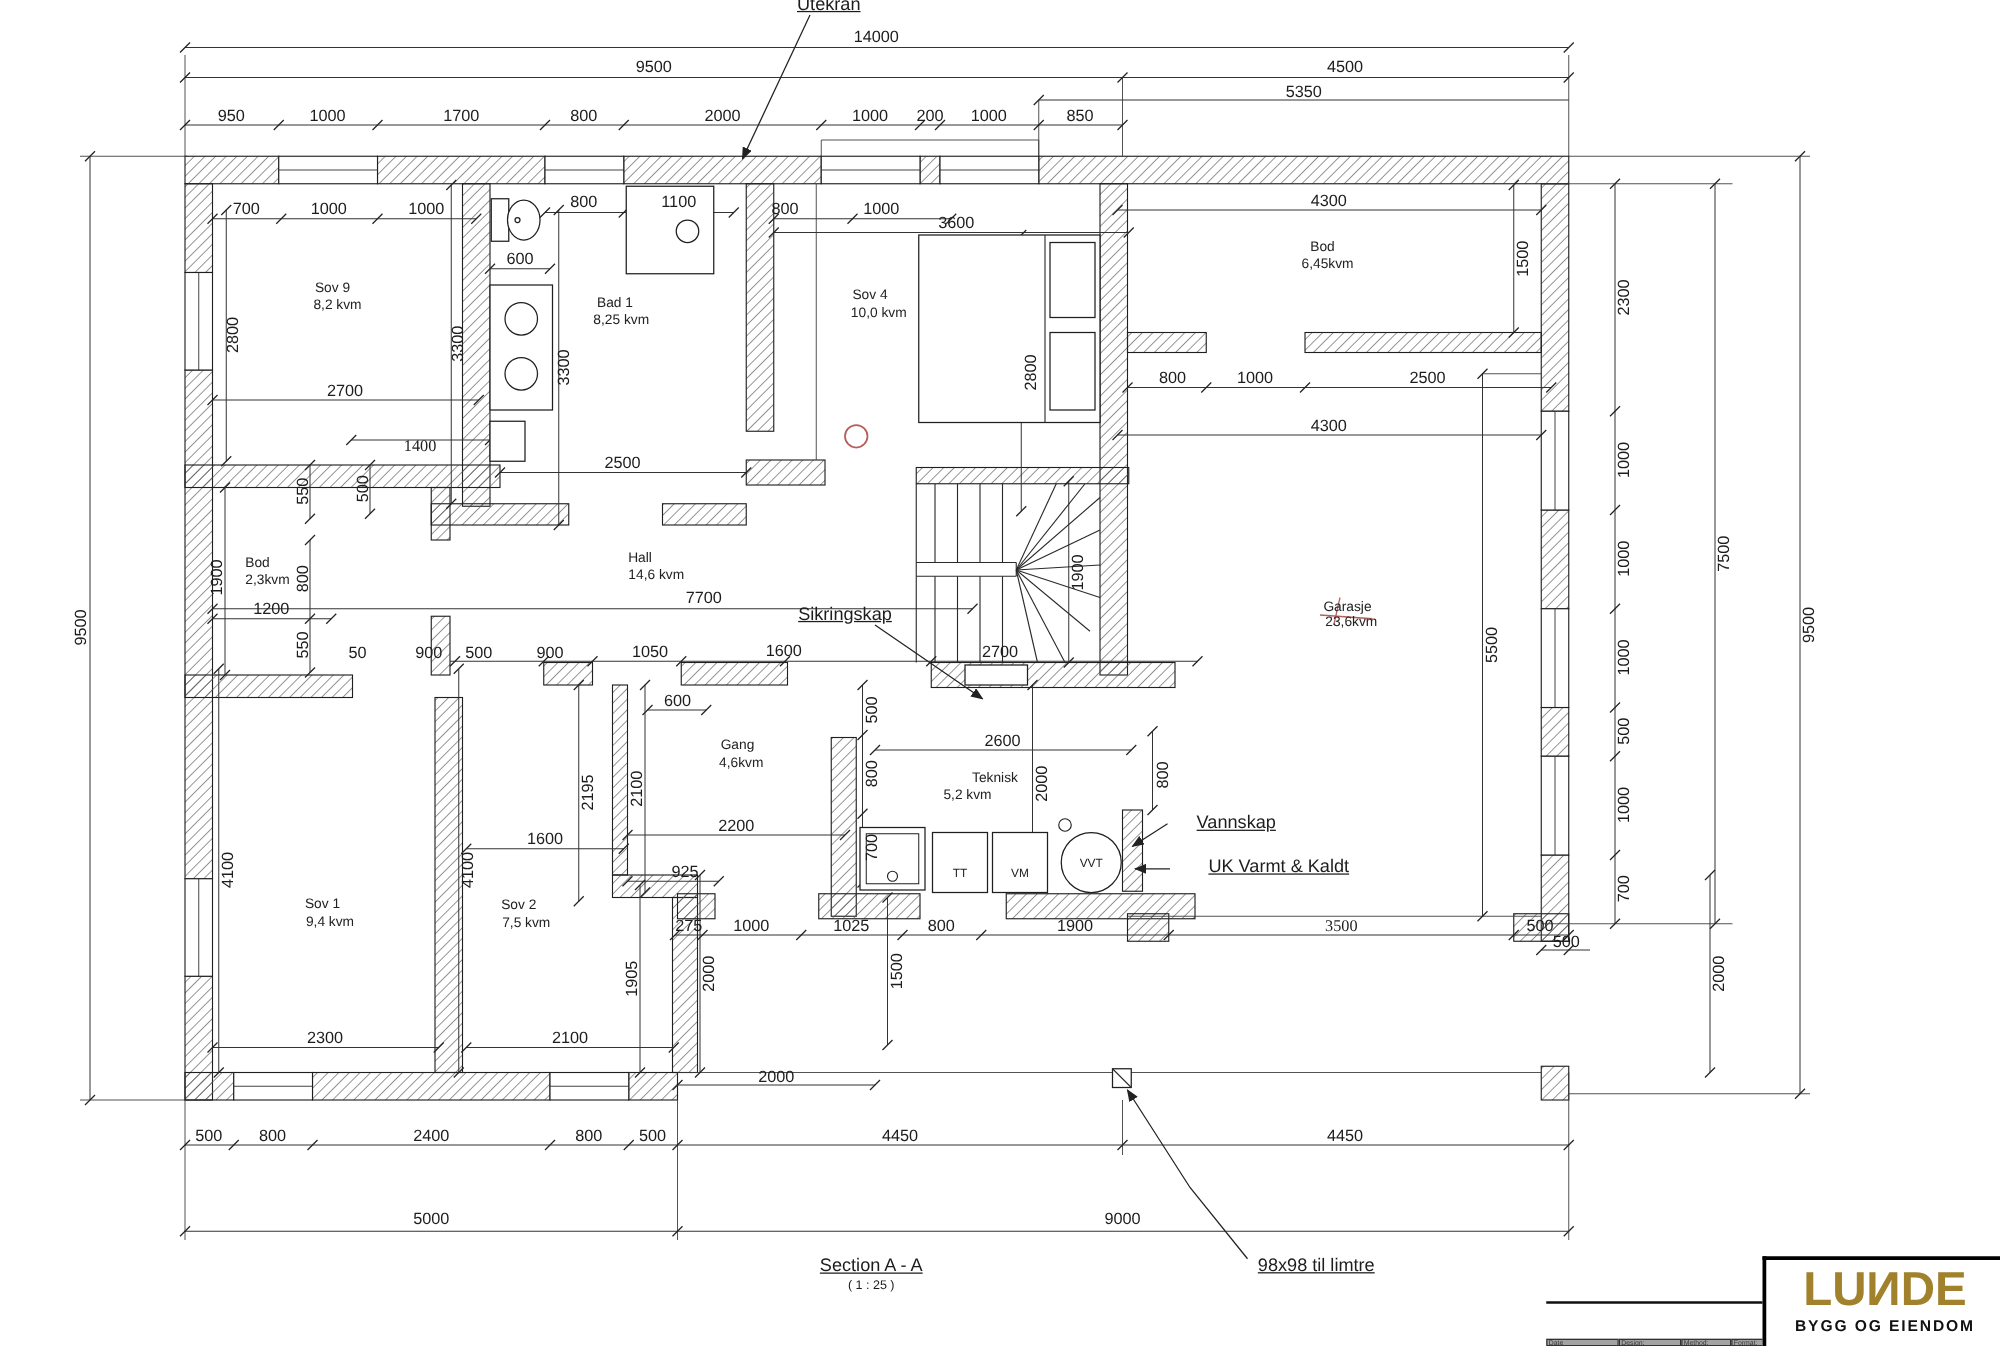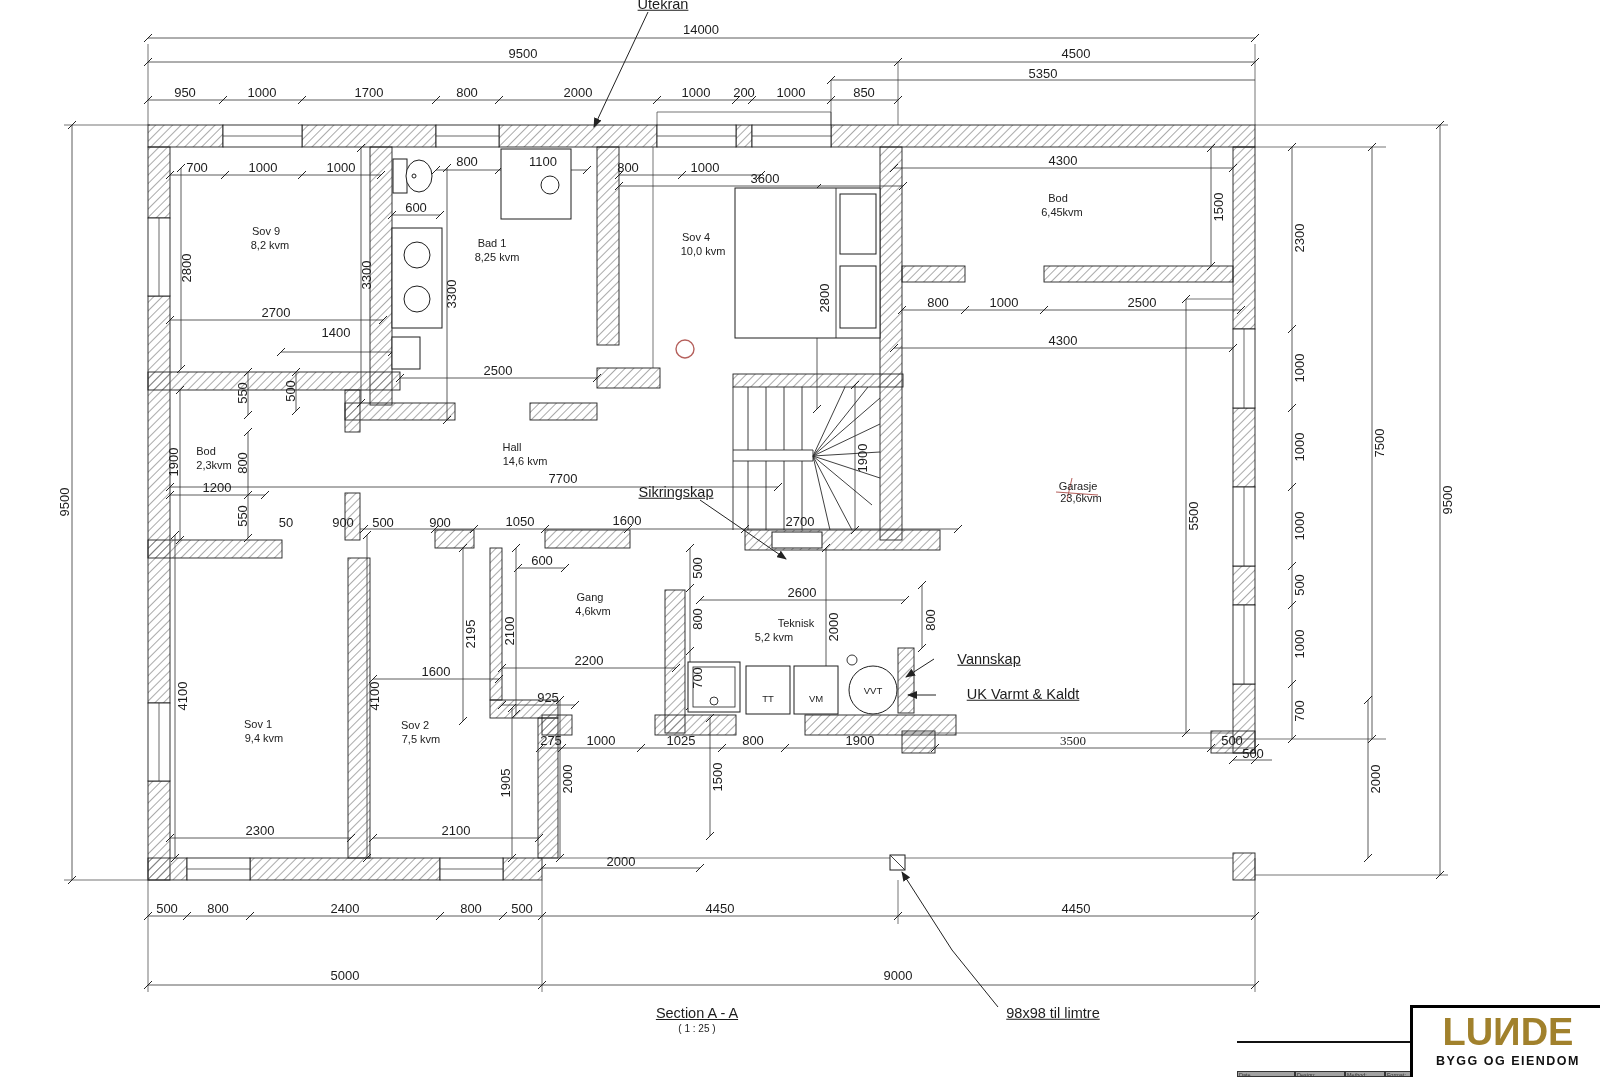--- a/index.html
+++ b/index.html
@@ -472,21 +472,21 @@
       <span class="lbl room" style="left: 497px; top: 257px;">8,25 kvm</span>
       <span class="lbl room" style="left: 696px; top: 237px;">Sov 4</span>
       <span class="lbl room" style="left: 703px; top: 251px;">10,0 kvm</span>
       <span class="lbl room" style="left: 1058px; top: 198px;">Bod</span>
       <span class="lbl room" style="left: 1062px; top: 212px;">6,45kvm</span>
       <span class="lbl dim" style="left: 186px; top: 268px; transform: translate(-50%, -50%) rotate(-90deg);">2800</span>
       <span class="lbl dim" style="left: 366px; top: 275px; transform: translate(-50%, -50%) rotate(-90deg);">3300</span>
       <span class="lbl dim" style="left: 451px; top: 294px; transform: translate(-50%, -50%) rotate(-90deg);">3300</span>
       <span class="lbl dim" style="left: 824px; top: 298px; transform: translate(-50%, -50%) rotate(-90deg);">2800</span>
       <span class="lbl dim" style="left: 276px; top: 312px;">2700</span>
-      <span class="lbl dim" style="left: 336px; top: 332px;">1400</span>
+      <span class="lbl dim" style="left: 336px; top: 356px; font-family: Liberation Serif, serif;">1400</span>
       <span class="lbl dim" style="left: 498px; top: 370px;">2500</span>
       <span class="lbl dim" style="left: 938px; top: 302px;">800</span>
       <span class="lbl dim" style="left: 1004px; top: 302px;">1000</span>
       <span class="lbl dim" style="left: 1142px; top: 302px;">2500</span>
       <span class="lbl dim" style="left: 1063px; top: 340px;">4300</span>
       <span class="lbl dim" style="left: 242px; top: 393px; transform: translate(-50%, -50%) rotate(-90deg);">550</span>
       <span class="lbl dim" style="left: 290px; top: 391px; transform: translate(-50%, -50%) rotate(-90deg);">500</span>
       <span class="lbl room" style="left: 206px; top: 451px;">Bod</span>
       <span class="lbl room" style="left: 214px; top: 465px;">2,3kvm</span>
       <span class="lbl dim" style="left: 173px; top: 462px; transform: translate(-50%, -50%) rotate(-90deg);">1900</span>

